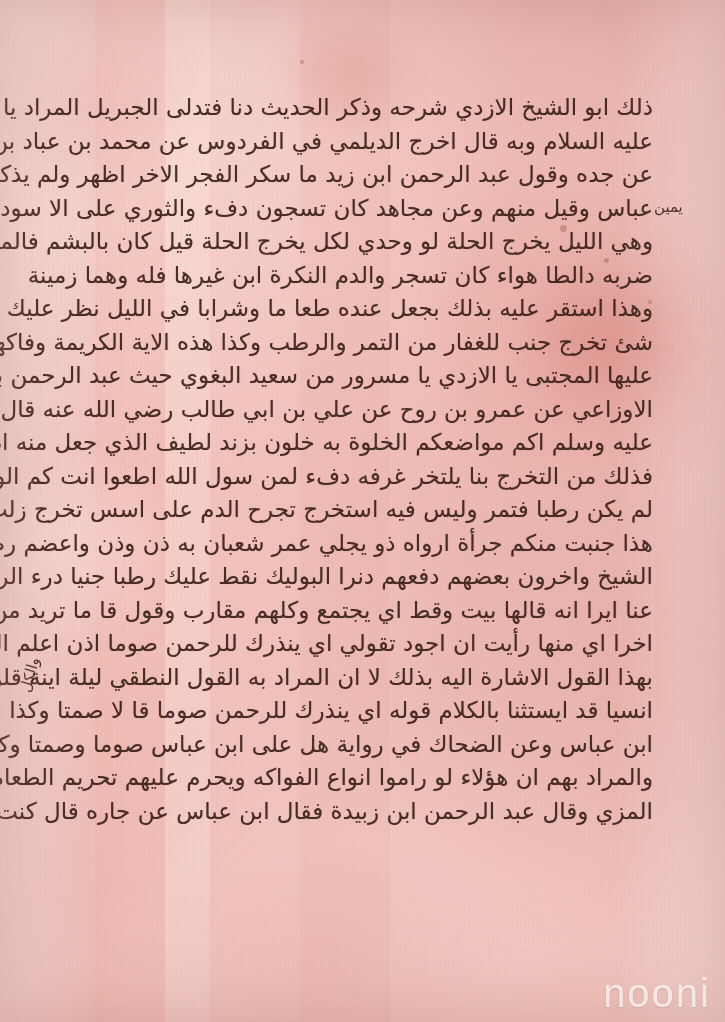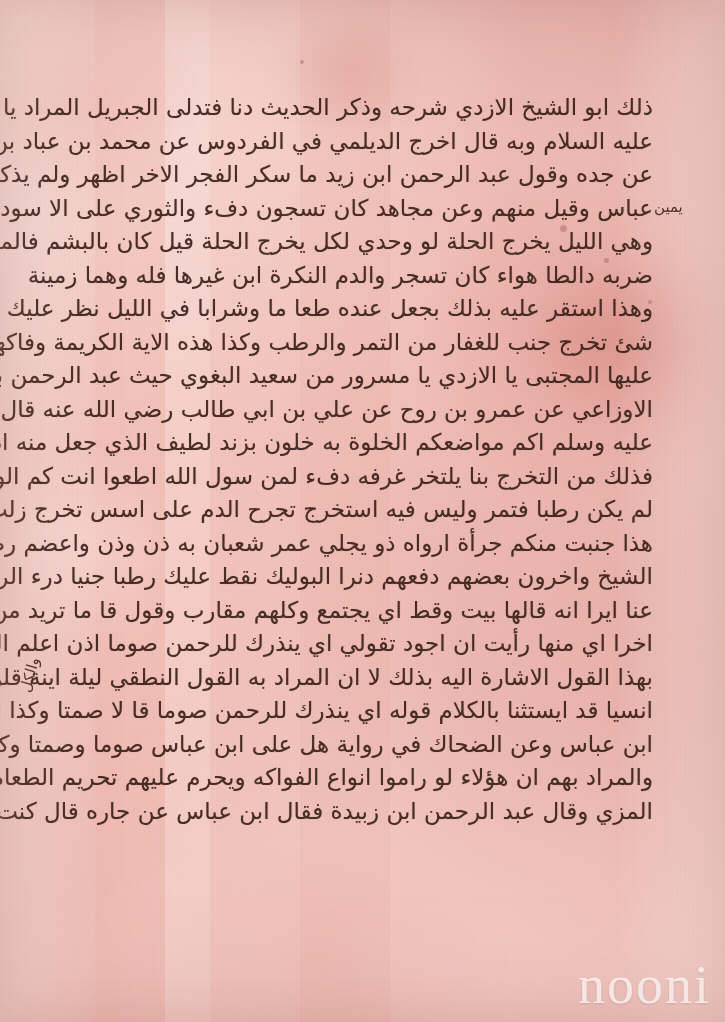--- a/index.html
+++ b/index.html
@@ -106,22 +106,22 @@
     transform-origin: left top;
   }
   .margin-note-top { left: 654px; top: 160px; margin-top: 40px; }
   .margin-note-bottom { left: 18px; top: 690px; }
 
   
   .watermark {
     position: absolute;
     right: 14px;
     bottom: 6px;
-    font-family: Liberation Serif, serif;
-    font-size: 54px;
+    font-family: Liberation Sans, sans-serif;
+    font-size: 40px;
     letter-spacing: 2px;
     color: rgba(255,255,255,0.72);
     text-shadow: 0 1px 2px rgba(120,60,55,0.18);
     user-select: none;
     pointer-events: none;
   }
 
   
   .grain {
     position: absolute;

